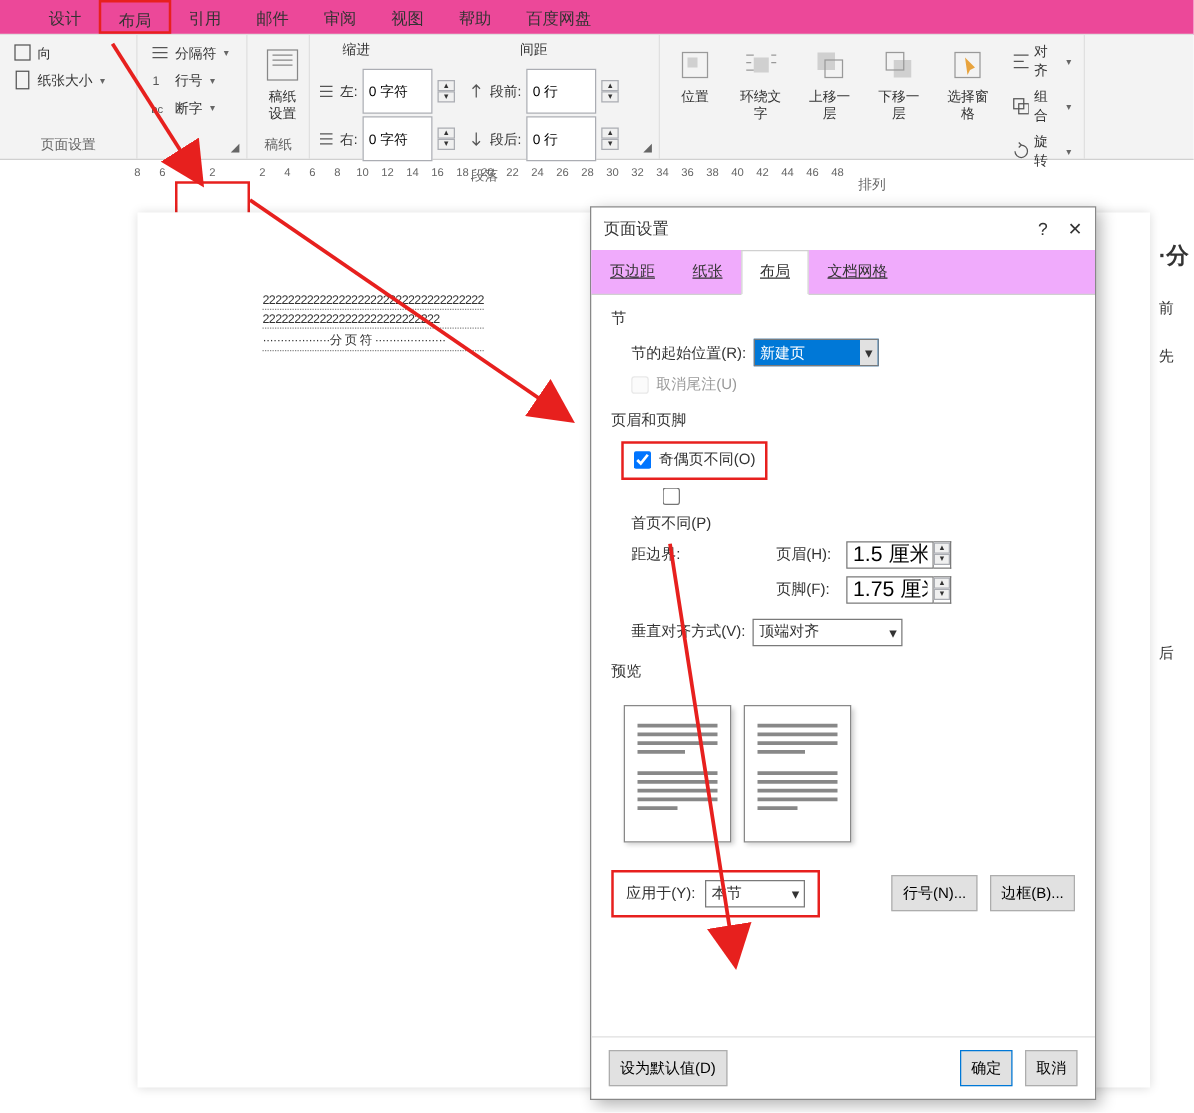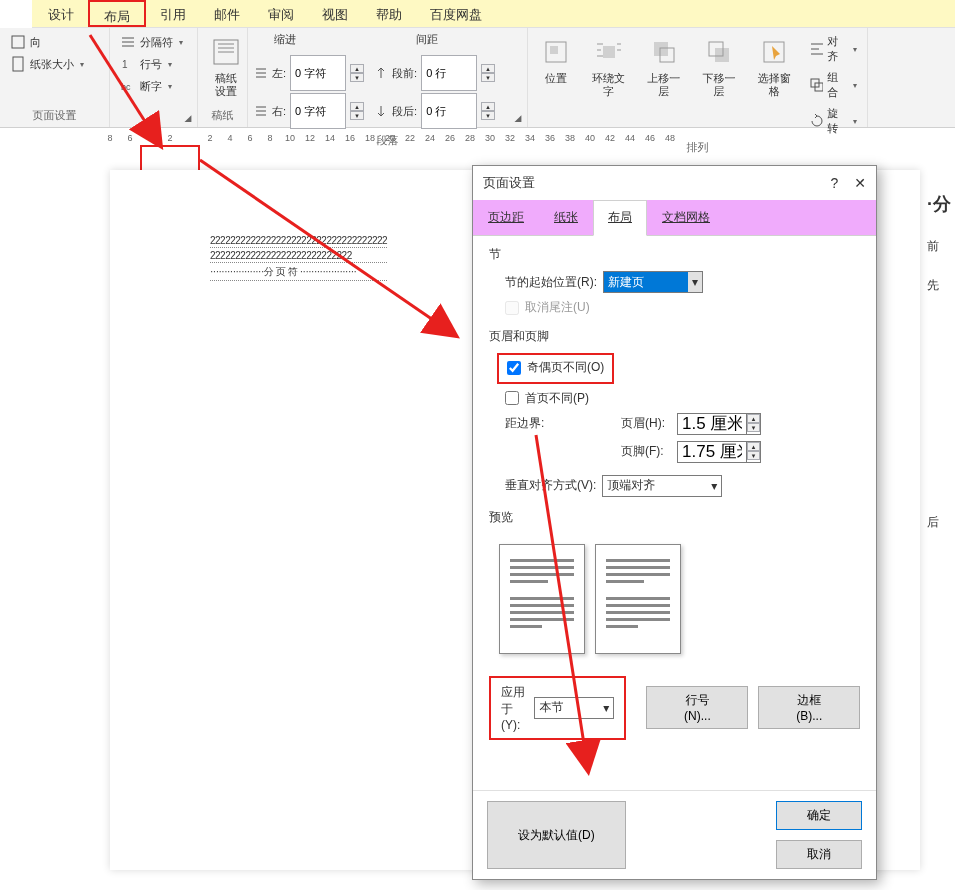--- a/index.html
+++ b/index.html
@@ -1,19 +1,19 @@
 <!DOCTYPE html>
 <html><head>
 <meta charset="utf-8">
 <style>
 * { box-sizing: border-box; margin: 0; padding: 0; font-family: "Microsoft YaHei", sans-serif; }
 body { background: #fff; width: 955px; height: 890px; overflow: hidden; position: relative; font-size: 12px; color: #333; }
 
 
-.ribbon-tabs { display: flex; height: 28px; background: #fef9c3; border-bottom: 1px solid #e0e0e0; padding-left: 2px; gap: 0; margin-left: 32px; }
+.ribbon-tabs { display: flex; height: 28px; background: #ec4899; border-bottom: 1px solid #e0e0e0; padding-left: 25px; gap: 0; }
 .ribbon-tab { padding: 6px 14px; cursor: pointer; color: #333; font-size: 13px; }
 .ribbon-tab.active { border: 2px solid #e7201e; }
 .ribbon-content { display: flex; height: 100px; background: #f3f3f3; border-bottom: 1px solid #d0d0d0; }
 .ribbon-group { display: flex; flex-direction: column; justify-content: space-between; border-right: 1px solid #e0e0e0; padding: 4px 6px 2px; position: relative; }
 .group-body { display: flex; gap: 6px; align-items: flex-start; flex: 1; }
 .group-label { text-align: center; font-size: 11px; color: #666; padding: 2px 0; }
 .launcher { position: absolute; right: 2px; bottom: 2px; width: 14px; height: 14px; font-size: 9px; color: #666; text-align: center; line-height: 14px; cursor: pointer; }
 
 .vbtn { display: flex; flex-direction: column; align-items: center; gap: 4px; padding: 4px; cursor: pointer; min-width: 44px; }
 .vbtn-icon { width: 32px; height: 32px; }
@@ -51,41 +51,41 @@
 .dlg-title-right { display: flex; gap: 16px; font-size: 14px; }
 .dlg-close { cursor: pointer; }
 .dlg-tabs { display: flex; border-bottom: 1px solid #d0d0d0; background: #f0abfc; text-decoration: underline; }
 .dlg-tab { padding: 8px 14px; font-size: 12px; cursor: pointer; border: 1px solid transparent; }
 .dlg-tab.active { background: #fff; border: 1px solid #d0d0d0; border-bottom: 1px solid #fff; margin-bottom: -1px; }
 .dlg-body { padding: 10px 16px; flex: 1; position: relative; }
 .dlg-section { margin-bottom: 12px; }
 .sect-title { font-size: 12px; margin-bottom: 8px; color: #333; }
 .form-row { display: flex; align-items: center; gap: 6px; margin: 6px 0 6px 16px; font-size: 12px; }
 .form-row label { min-width: 84px; }
-.form-row.nolabel label { min-width: 0; }
+.form-row.nolabel label { min-width: 0; flex-direction: column; }
 .sel { height: 22px; border: 1px solid #7a7a7a; padding: 0 22px 0 4px; background: #fff; position: relative; display: inline-flex; align-items: center; min-width: 100px; }
 .sel.hl { background: #0078d7; color: #fff; }
 .sel::after { content: "▾"; position: absolute; right: 4px; color: #333; }
 .sel.hl::after { color: #333; background: #e1e1e1; padding: 0 4px; right: 0; height: 100%; display: flex; align-items: center; }
 .chk { display: inline-flex; align-items: center; gap: 6px; font-size: 12px; }
 .chk input { width: 14px; height: 14px; }
 .num-input { display: inline-flex; }
 .num-input input { width: 70px; height: 22px; border: 1px solid #7a7a7a; padding: 0 4px; font-size: 17px; }
 .num-input .spin { border: 1px solid #7a7a7a; border-left: none; }
 
 .red-box { border: 2px solid #e7201e; }
 
 .preview-box { display: flex; gap: 10px; padding: 10px; }
 .preview-page { width: 86px; height: 110px; border: 1px solid #888; background: #fff; box-shadow: 2px 2px 4px rgba(0,0,0,0.2); padding: 14px 10px; display: flex; flex-direction: column; gap: 4px; }
 .preview-page .pl { height: 3px; background: #888; }
 
 .dlg-footer { display: flex; justify-content: space-between; padding: 10px 14px; border-top: 1px solid #e0e0e0; }
-.btn { padding: 5px 30px; border: 1px solid #adadad; background: #e1e1e1; font-size: 12px; cursor: pointer; }
+.btn { padding: 5px 8px; border: 1px solid #adadad; background: #e1e1e1; font-size: 12px; cursor: pointer; }
 .btn.primary { border: 1px solid #0078d7; }
-.btn-row { display: flex; gap: 10px; flex-direction: column; }
+.btn-row { display: flex; gap: 10px; }
 
 
 .arrow-svg { position: absolute; pointer-events: none; z-index: 100; }
 </style>
 </head>
 <body>
 
 <div class="ribbon-tabs">
   <div class="ribbon-tab">设计</div>
   <div class="ribbon-tab active">布局</div>

